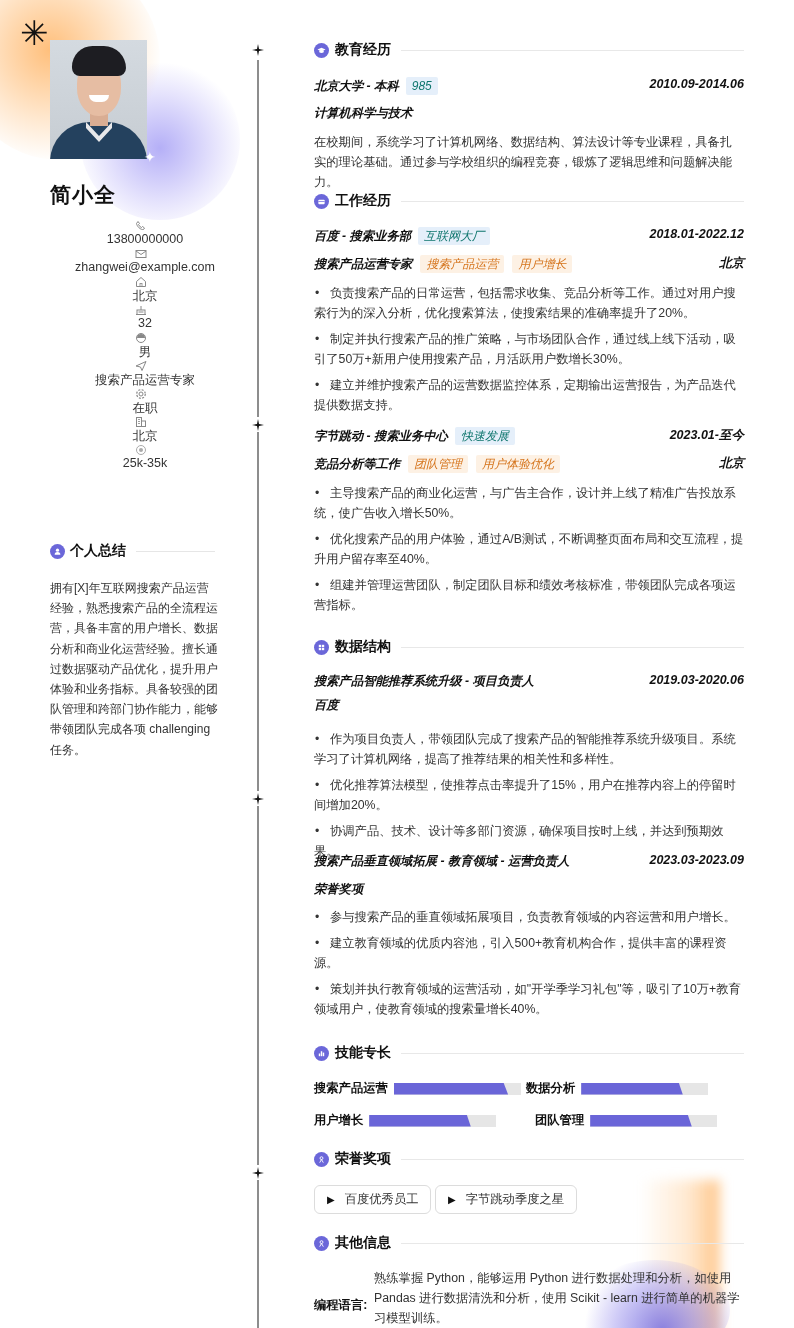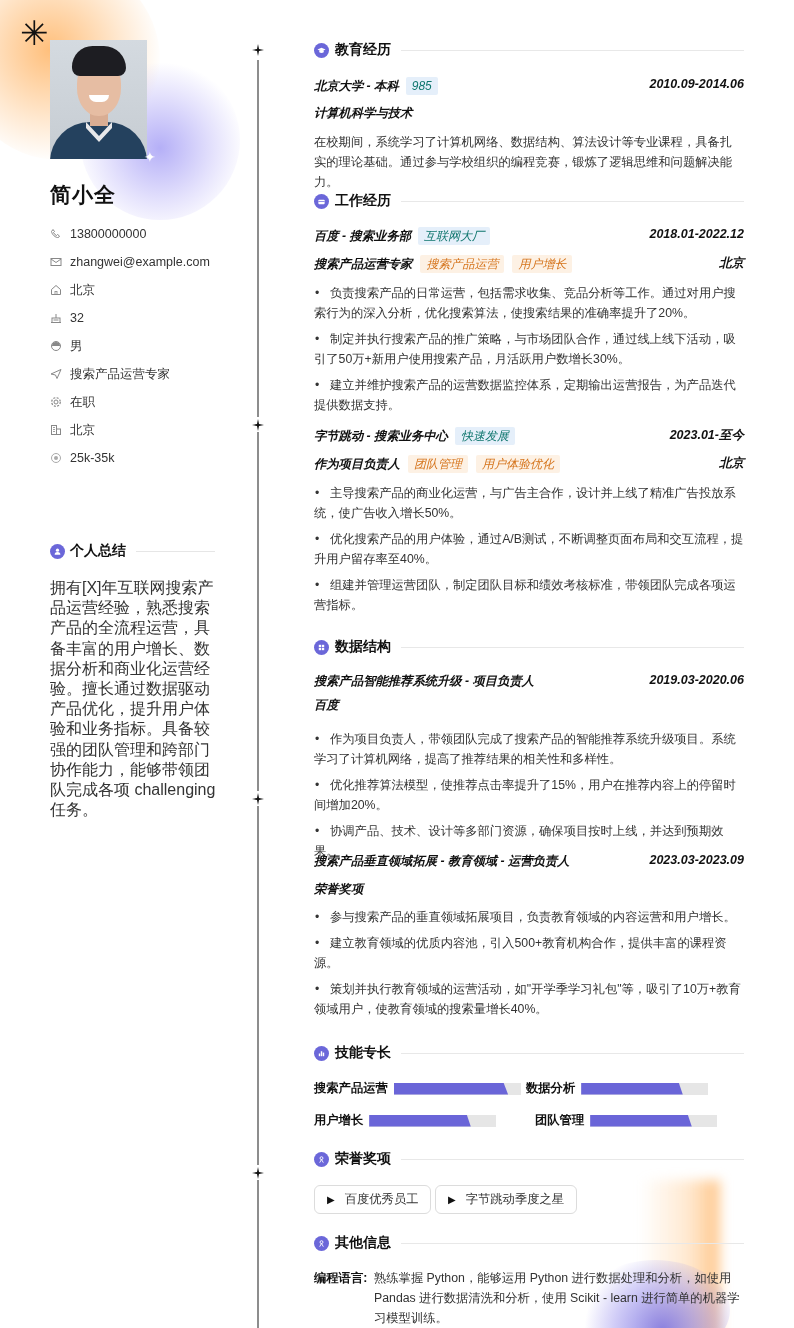--- a/index.html
+++ b/index.html
@@ -23,28 +23,28 @@
   .photo .face { position: absolute; left: 27px; top: 18px; width: 44px; height: 58px; border-radius: 45% 45% 48% 48%; background: #e6bda3; }
   .photo .smile { position: absolute; left: 39px; top: 55px; width: 20px; height: 7px; border-radius: 0 0 10px 10px; background: #fff; }
   .photo .neck { position: absolute; left: 40px; top: 72px; width: 18px; height: 14px; background: #d9ad93; }
   .photo .shirt { position: absolute; left: 0; top: 82px; width: 97px; height: 40px; border-radius: 40px 40px 0 0; background: #24415e; }
   .photo .collar { position: absolute; left: 36px; top: 82px; width: 26px; height: 20px; background: #e8e8ea; clip-path: polygon(0 0, 50% 70%, 100% 0, 100% 30%, 50% 100%, 0 30%); }
   .sparkle { position: absolute; left: 144px; top: 149px; font-size: 14px; color: #fff; }
 
   .name { position: absolute; left: 50px; top: 181px; font-size: 21px; font-weight: bold; color: #111; letter-spacing: 1px; }
 
   .info-list { position: absolute; left: 50px; top: 220px; width: 190px; }
-  .info-item { height: 28px; display: flex; align-items: center; font-size: 12.5px; color: #333; }
+  .info-item { height: 28px; display: flex; align-items: center; font-size: 12.5px; color: #333; flex-direction: column; }
   .info-icon { width: 12px; height: 12px; margin-right: 8px; display: inline-flex; align-items: center; justify-content: center; color: #8a8a8a; }
   .info-icon svg { width: 12px; height: 12px; }
 
   .side-section-head { position: absolute; left: 50px; top: 542px; width: 165px; display: flex; align-items: center; }
   .side-section-head .title { font-size: 14px; font-weight: bold; color: #111; margin-left: 5px; }
   .side-section-head .rule { flex: 1; height: 1px; background: #e6e6e6; margin-left: 10px; }
-  .summary { position: absolute; left: 50px; top: 578px; width: 168px; font-size: 16px; line-height: 20.2px; color: #333; }
+  .summary { position: absolute; left: 50px; top: 578px; width: 168px; font-size: 12px; line-height: 20.2px; color: #333; }
 
   .sec-icon { width: 15px; height: 15px; border-radius: 50%; background: #6b67d9; display: inline-flex; align-items: center; justify-content: center; flex: none; }
   .sec-icon svg { width: 9px; height: 9px; }
 
   .timeline-line { position: absolute; left: 256.5px; top: 60px; width: 2px; height: 1268px; background: #8d8d8d; }
   .tl-star { position: absolute; left: 250px; width: 15px; height: 15px; background: #fff; display: flex; align-items: center; justify-content: center; }
   .tl-star svg { width: 12px; height: 12px; }
 
   .main { position: absolute; left: 314px; top: 0; width: 430px; }
   .sec-head { position: absolute; left: 0; width: 430px; display: flex; align-items: center; }
@@ -64,21 +64,21 @@
   .bullets li .dot { display: inline-block; width: 16px; padding-left: 1px; }
 
   .skill { position: absolute; display: flex; align-items: center; font-size: 12.3px; font-weight: bold; color: #111; }
   .skill .bar { height: 12px; background: #e6e6e6; margin-left: 6px; position: relative; }
   .skill .bar .fill { position: absolute; left: 0; top: 0; height: 12px; background: #6a65d8; clip-path: polygon(0 0, 96% 0, 100% 100%, 0 100%); }
 
   .award { position: absolute; top: 1185px; height: 29px; border: 1px solid #dcdcdc; border-radius: 6px; display: flex; align-items: center; padding: 0 12px 0 12px; font-size: 12.3px; color: #333; background: #fff; }
   .award .tri { font-size: 10px; margin-right: 10px; color: #111; }
 
   .other { position: absolute; left: 0; top: 1268px; width: 430px; display: flex; font-size: 12.3px; line-height: 20px; color: #333; }
-  .other .label { font-weight: bold; color: #111; flex: none; width: 60px; }
+  .other .label { font-weight: bold; color: #111; flex: none; width: 60px; margin-top: 27px; }
   .other .value { flex: 1; }
 </style>
 </head>
 <body>
 
 <div class="blob-orange"></div>
 <div class="blob-purple"></div>
 <div class="blob-br-orange"></div>
 <div class="blob-br-purple"></div>
 
@@ -271,21 +271,21 @@
 
   <div class="row" style="top:427px">
     <div class="left">
       <span>字节跳动 - 搜索业务中心</span>
       <span class="tag blue">快速发展</span>
     </div>
     <span class="right">2023.01-至今</span>
   </div>
   <div class="row" style="top:455px">
     <div class="left">
-      <span>作为项目负责人</span>
+      <span>竞品分析等工作</span>
       <span class="tag orange">团队管理</span>
       <span class="tag orange">用户体验优化</span>
     </div>
     <span class="right">北京</span>
   </div>
   <ul class="bullets" style="top:483px">
     <li><span class="dot">•</span><span>主导搜索产品的商业化运营，与广告主合作，设计并上线了精准广告投放系统，使广告收入增长50%。</span></li>
     <li><span class="dot">•</span><span>优化搜索产品的用户体验，通过A/B测试，不断调整页面布局和交互流程，提升用户留存率至40%。</span></li>
     <li><span class="dot">•</span><span>组建并管理运营团队，制定团队目标和绩效考核标准，带领团队完成各项运营指标。</span></li>
   </ul>

